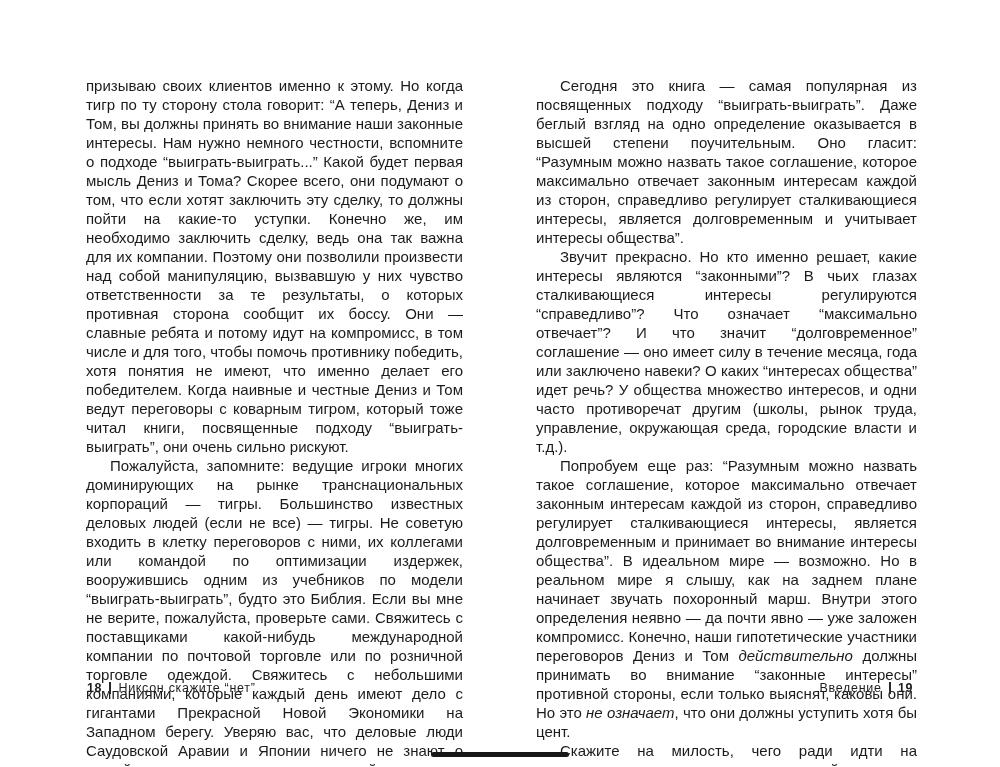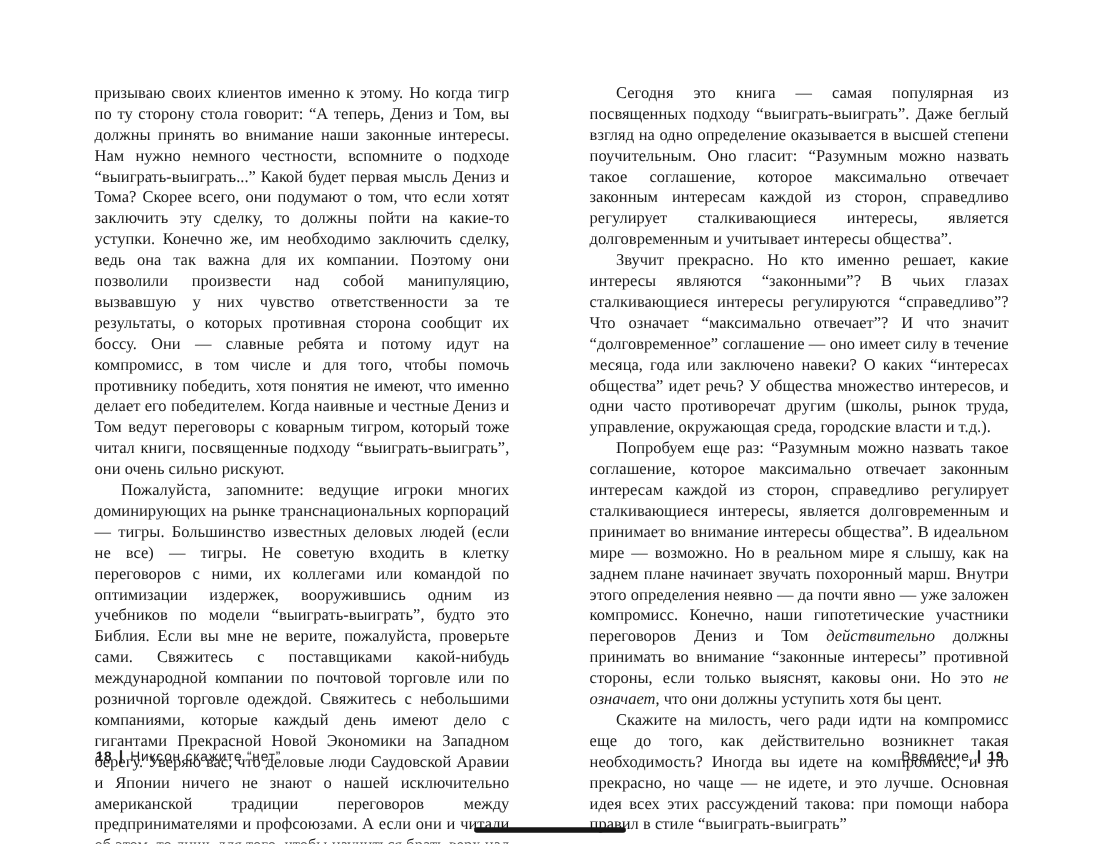--- a/index.html
+++ b/index.html
@@ -16,21 +16,21 @@
     top: 76px;
     color: #1b1b1b;
   }
   .page-col.left  { left: 86px;  width: 377px; }
   .page-col.right { left: 536px; width: 381px; }
   p.para {
     margin: 0;
     font-size: 15px;
     line-height: 19px;
     text-align: justify;
-    font-family: Liberation Serif, serif;
+    font-family: Liberation Sans, sans-serif;
     color: #1b1b1b;
   }
   p.para.indent { text-indent: 24px; }
   .it { font-style: italic; }
   .footer {
     position: absolute;
     top: 681px;
     font-family: "Liberation Sans", sans-serif;
     font-size: 12.5px;
     letter-spacing: 0.7px;

